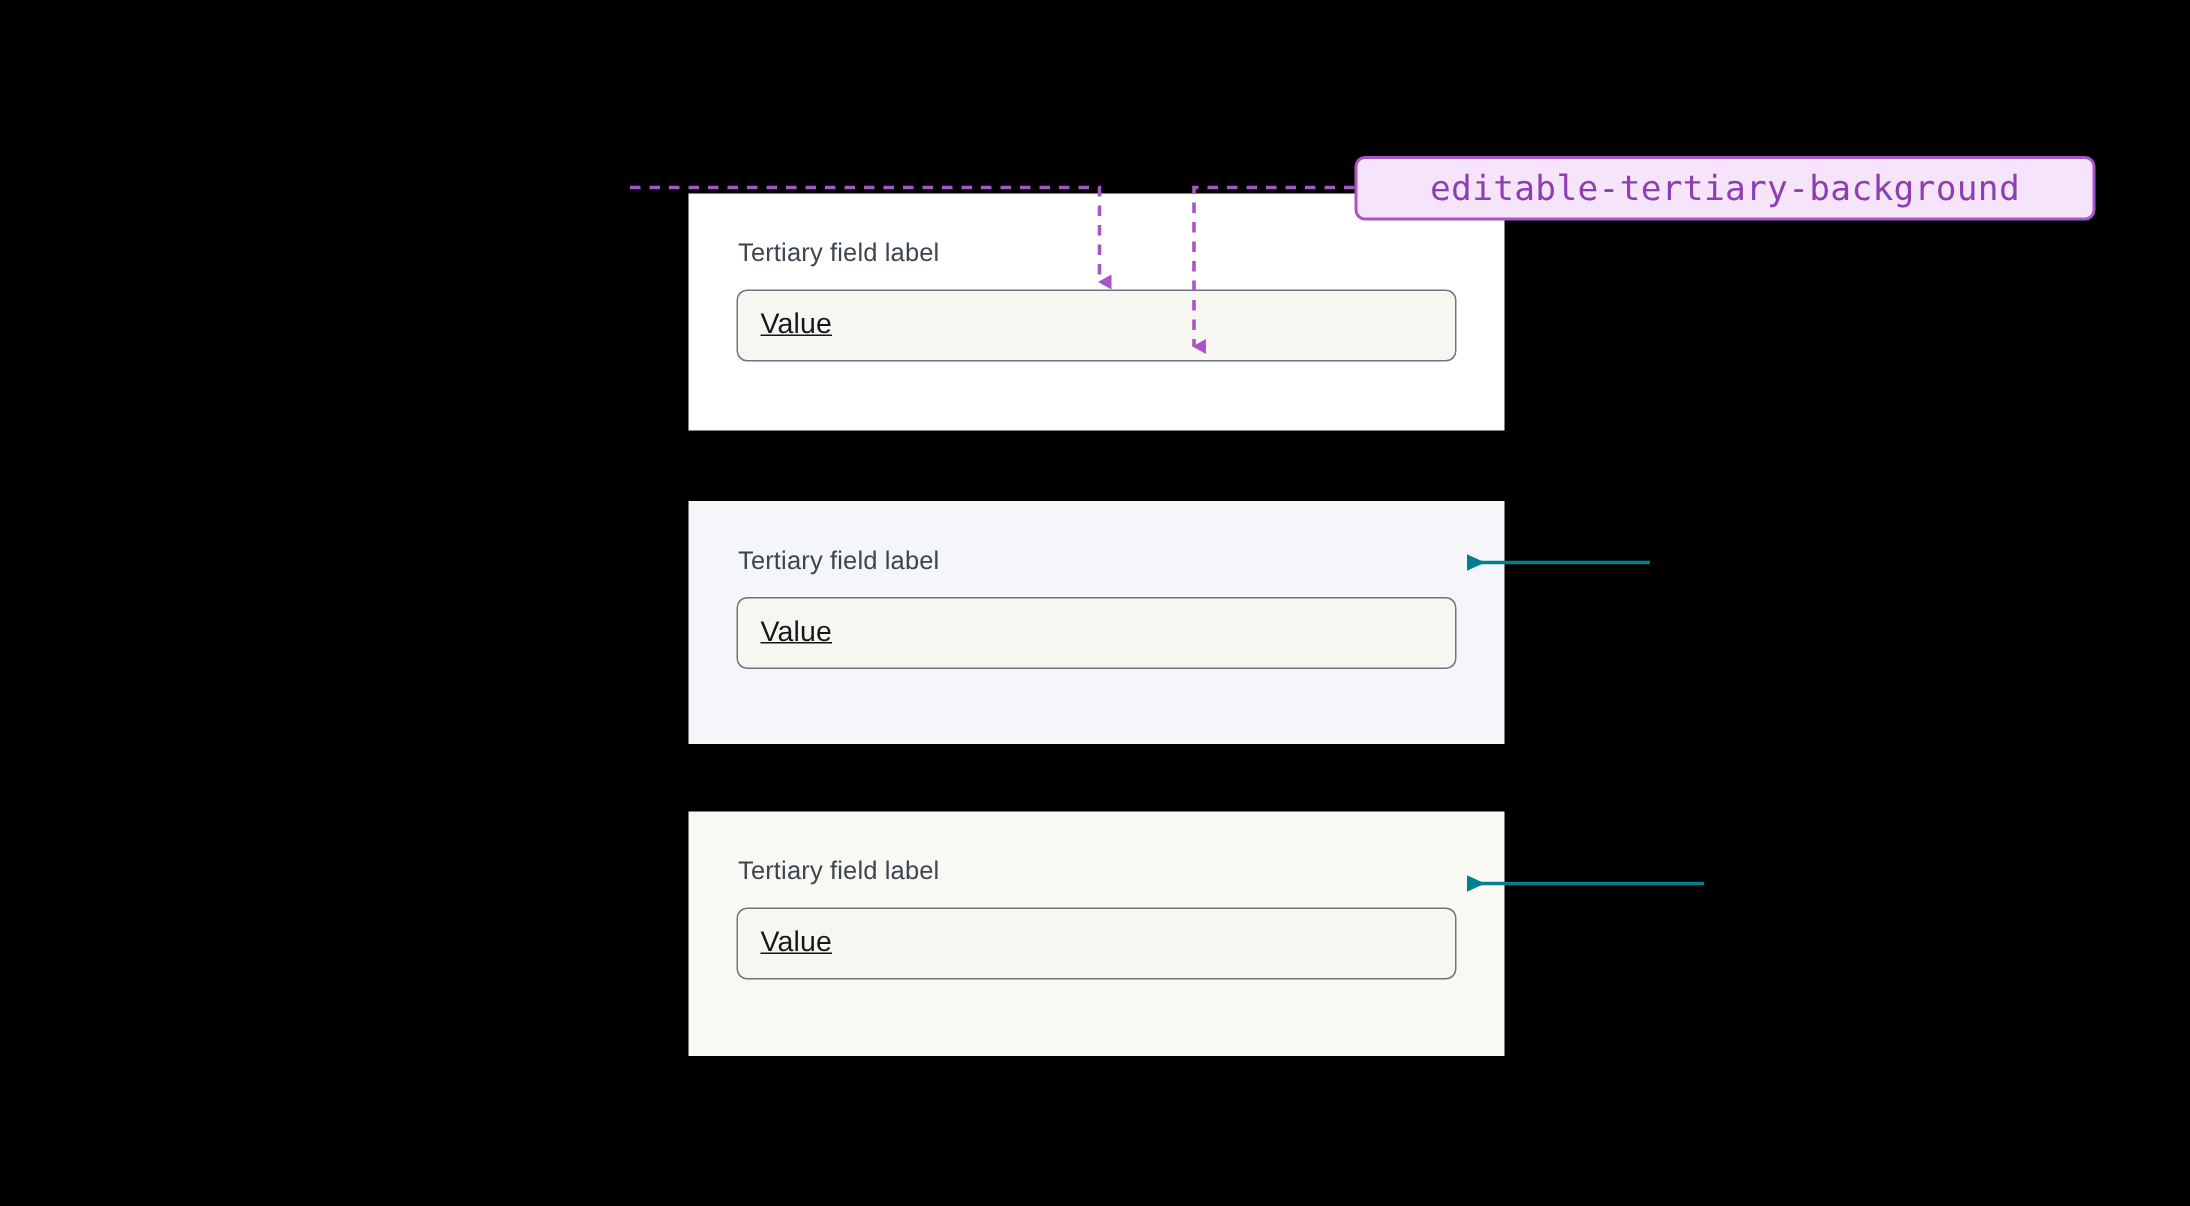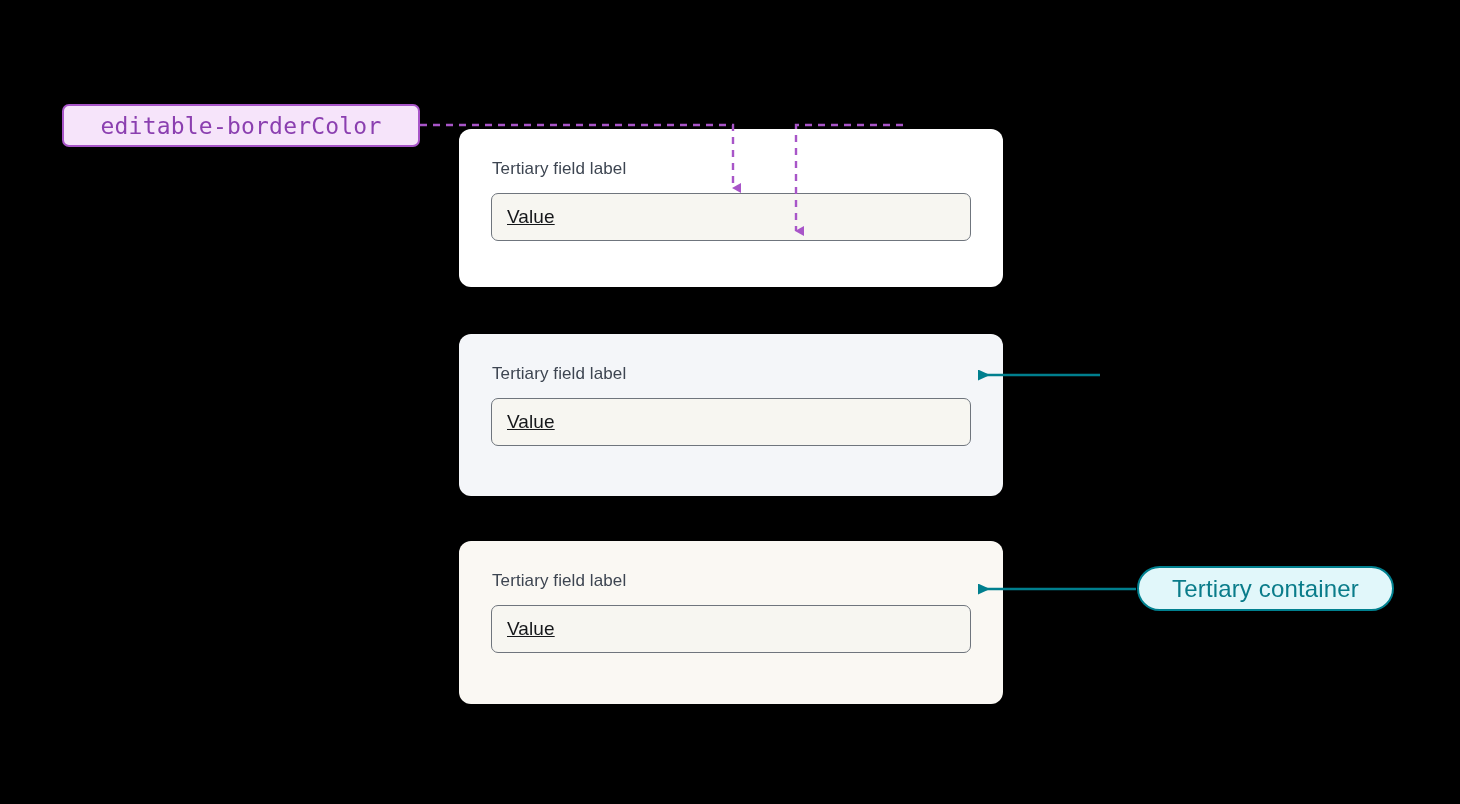--- a/index.html
+++ b/index.html
@@ -18,21 +18,21 @@
 
   .stage {
     position: absolute;
     inset: 0;
   }
 
   
   .card {
     position: absolute;
     box-sizing: border-box;
-    border-radius: 12px;
+    border-radius: 0;
     padding: 30px 32px;
   }
   .card-primary   { left: 459px; top: 129px; width: 544px; height: 158px; background: #ffffff; }
   .card-secondary { left: 459px; top: 334px; width: 544px; height: 162px; background: #f4f6f9; }
   .card-tertiary  { left: 459px; top: 541px; width: 544px; height: 163px; background: #faf8f3; }
 
   .field-label {
     font-size: 17px;
     line-height: 20px;
     color: #3d4551;
@@ -143,19 +143,18 @@
 
     <path d="M420,125 L733,125 L733,188" fill="none" stroke="#a855c8" stroke-width="2.4" stroke-dasharray="7 6" marker-end="url(#arrow-purple-down)"></path>
 
     <path d="M903,125 L796,125 L796,231" fill="none" stroke="#a855c8" stroke-width="2.4" stroke-dasharray="7 6" marker-end="url(#arrow-purple-down)"></path>
 
     <path d="M1100,375 L978,375" fill="none" stroke="#007f8e" stroke-width="2.4" marker-end="url(#arrow-teal-left)"></path>
 
     <path d="M1136,589 L978,589" fill="none" stroke="#007f8e" stroke-width="2.4" marker-end="url(#arrow-teal-left)"></path>
   </svg>
 
-  <div class="chip chip-token chip-token-border-color">editable-borderColor</div>
+
+  <div class="chip chip-token chip-token-tertiary-bg">editable-tertiary-background</div>
 
 
-
-  <div class="chip chip-container chip-tertiary-container">Tertiary container</div>
 
 </div>
 
 </body></html>

